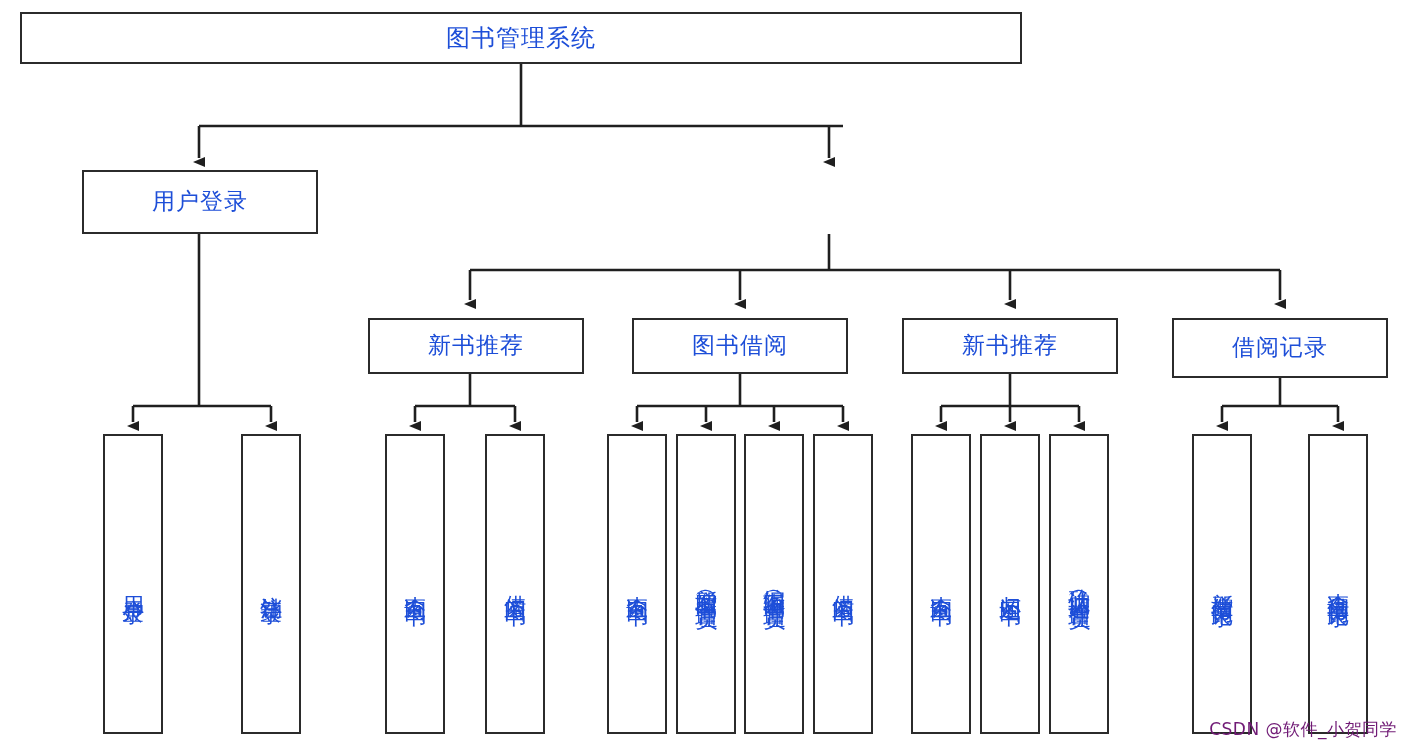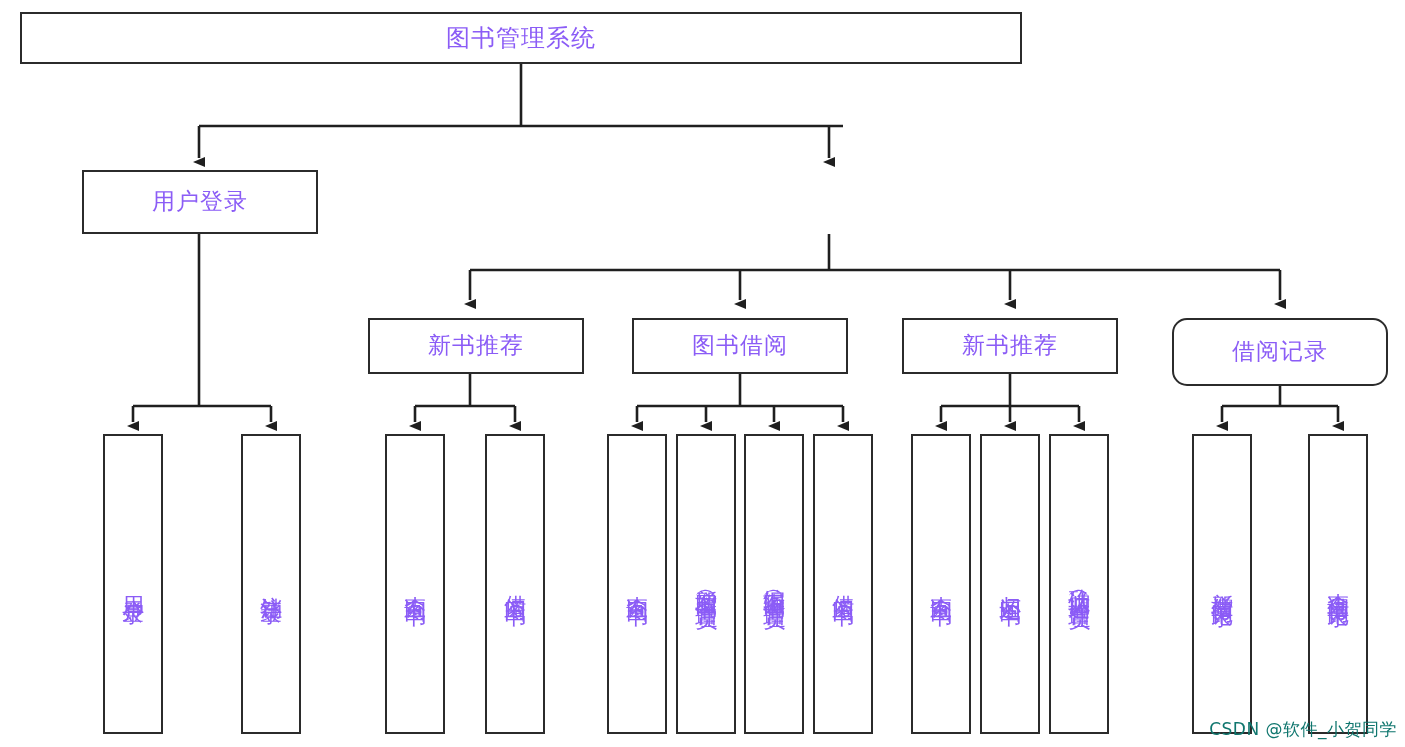--- a/index.html
+++ b/index.html
@@ -27,21 +27,21 @@
     pointer-events: none;
   }
   .node {
     position: absolute;
     box-sizing: border-box;
     background: #ffffff;
     border: 2px solid #2b2b2b;
     display: flex;
     align-items: center;
     justify-content: center;
-    color: #8b5cf6;
+    color: #1d4ed8;
   }
   .node-h {
     
     font-size: 23px;
     letter-spacing: 1px;
     line-height: 1.1;
   }
   .node-root {
     font-size: 24px;
   }
@@ -58,21 +58,21 @@
     text-orientation: upright;
     white-space: nowrap;
     letter-spacing: 3px;
     display: block;
   }
   .watermark {
     position: absolute;
     right: 8px;
     bottom: 6px;
     font-size: 17px;
-    color: #0f766e;
+    color: #701a75;
     letter-spacing: 0.5px;
     white-space: nowrap;
   }
 </style>
 </head>
 <body>
 
 <div id="diagram-root">
 
   <svg id="edge-layer" viewBox="0 0 1405 747" width="1405" height="747" xmlns="http://www.w3.org/2000/svg">
@@ -135,21 +135,21 @@
 
   <div class="node node-h" style="left:368px; top:318px; width:216px; height:56px;">
     <span>新书推荐</span>
   </div>
   <div class="node node-h" style="left:632px; top:318px; width:216px; height:56px;">
     <span>图书借阅</span>
   </div>
   <div class="node node-h" style="left:902px; top:318px; width:216px; height:56px;">
     <span>新书推荐</span>
   </div>
-  <div class="node node-h" style="left:1172px; top:318px; width:216px; height:68px;border-radius:15px;">
+  <div class="node node-h" style="left:1172px; top:318px; width:216px; height:60px;">
     <span>借阅记录</span>
   </div>
 
   <div class="node node-v" style="left:103px; top:434px; width:60px; height:300px;">
     <span class="vtext">用户登录</span>
   </div>
   <div class="node node-v" style="left:241px; top:434px; width:60px; height:300px;">
     <span class="vtext">注销登录</span>
   </div>
 

